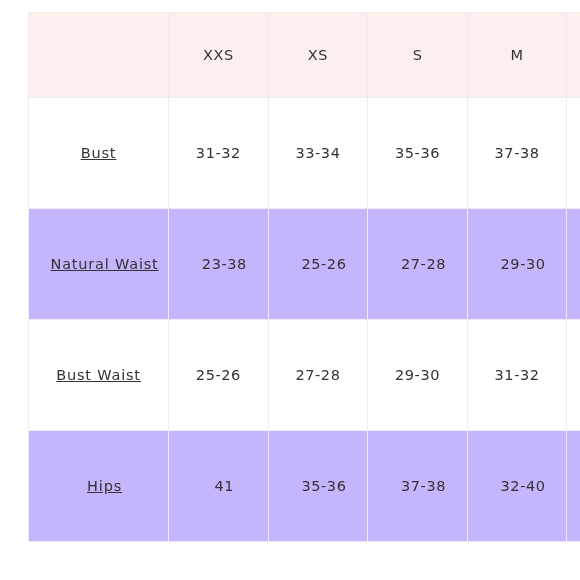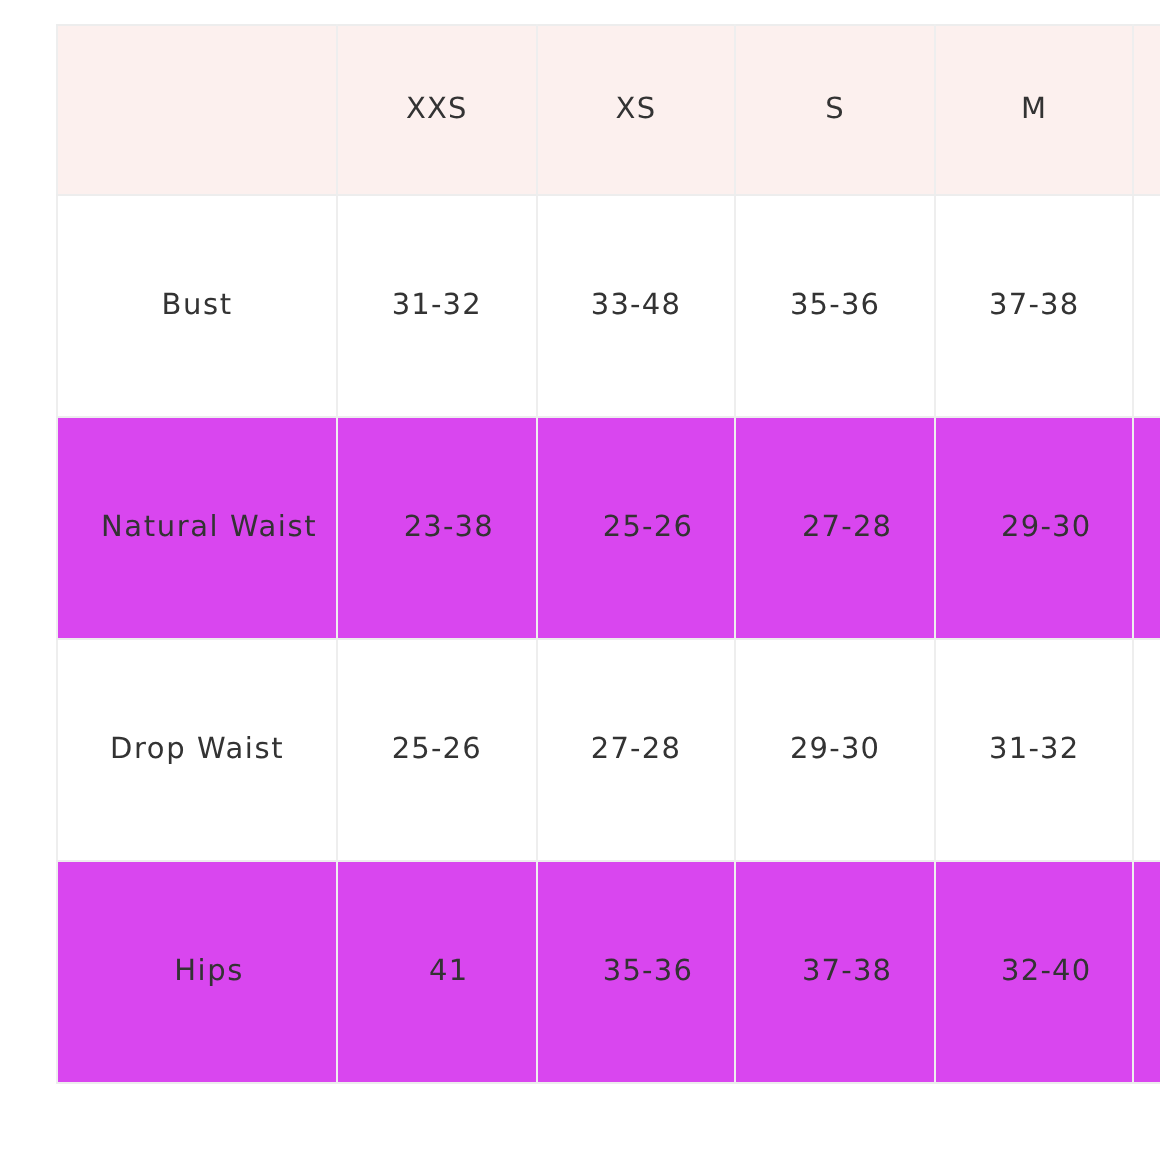--- a/index.html
+++ b/index.html
@@ -55,30 +55,31 @@
   table.size-chart thead th {
     height: 84px;
     background: #fcf0ee;
   }
 
   table.size-chart tbody td {
     height: 110px;
   }
 
   table.size-chart tbody tr.row-shaded td {
-    background: #d946ef;
+    background: #c4b5fd;
     padding-left: 20px;
   }
   table.size-chart tbody tr.row-plain td {
     background: #ffffff;
   }
 
   
   table.size-chart td.row-label {
     letter-spacing: 0.8px;
+    text-decoration: underline;
   }
 
   
   td.value .val {
     display: inline-block;
     max-width: 3.2em;
   }
 </style>
 </head>
 <body>
@@ -101,37 +102,37 @@
         <th>S</th>
         <th>M</th>
         <th>L</th>
       </tr>
     </thead>
     <tbody>
 
       <tr class="row-plain">
         <td class="row-label">Bust</td>
         <td class="value"><span class="val">31-32</span></td>
-        <td class="value"><span class="val">33-48</span></td>
+        <td class="value"><span class="val">33-34</span></td>
         <td class="value"><span class="val">35-36</span></td>
         <td class="value"><span class="val">37-38</span></td>
         <td class="value"></td>
       </tr>
 
       <tr class="row-shaded">
         <td class="row-label">Natural Waist</td>
         <td class="value"><span class="val">23-38</span></td>
         <td class="value"><span class="val">25-26</span></td>
         <td class="value"><span class="val">27-28</span></td>
         <td class="value"><span class="val">29-30</span></td>
         <td class="value"></td>
       </tr>
 
       <tr class="row-plain">
-        <td class="row-label">Drop Waist</td>
+        <td class="row-label">Bust Waist</td>
         <td class="value"><span class="val">25-26</span></td>
         <td class="value"><span class="val">27-28</span></td>
         <td class="value"><span class="val">29-30</span></td>
         <td class="value"><span class="val">31-32</span></td>
         <td class="value"></td>
       </tr>
 
       <tr class="row-shaded">
         <td class="row-label">Hips</td>
         <td class="value"><span class="val">41</span></td>

